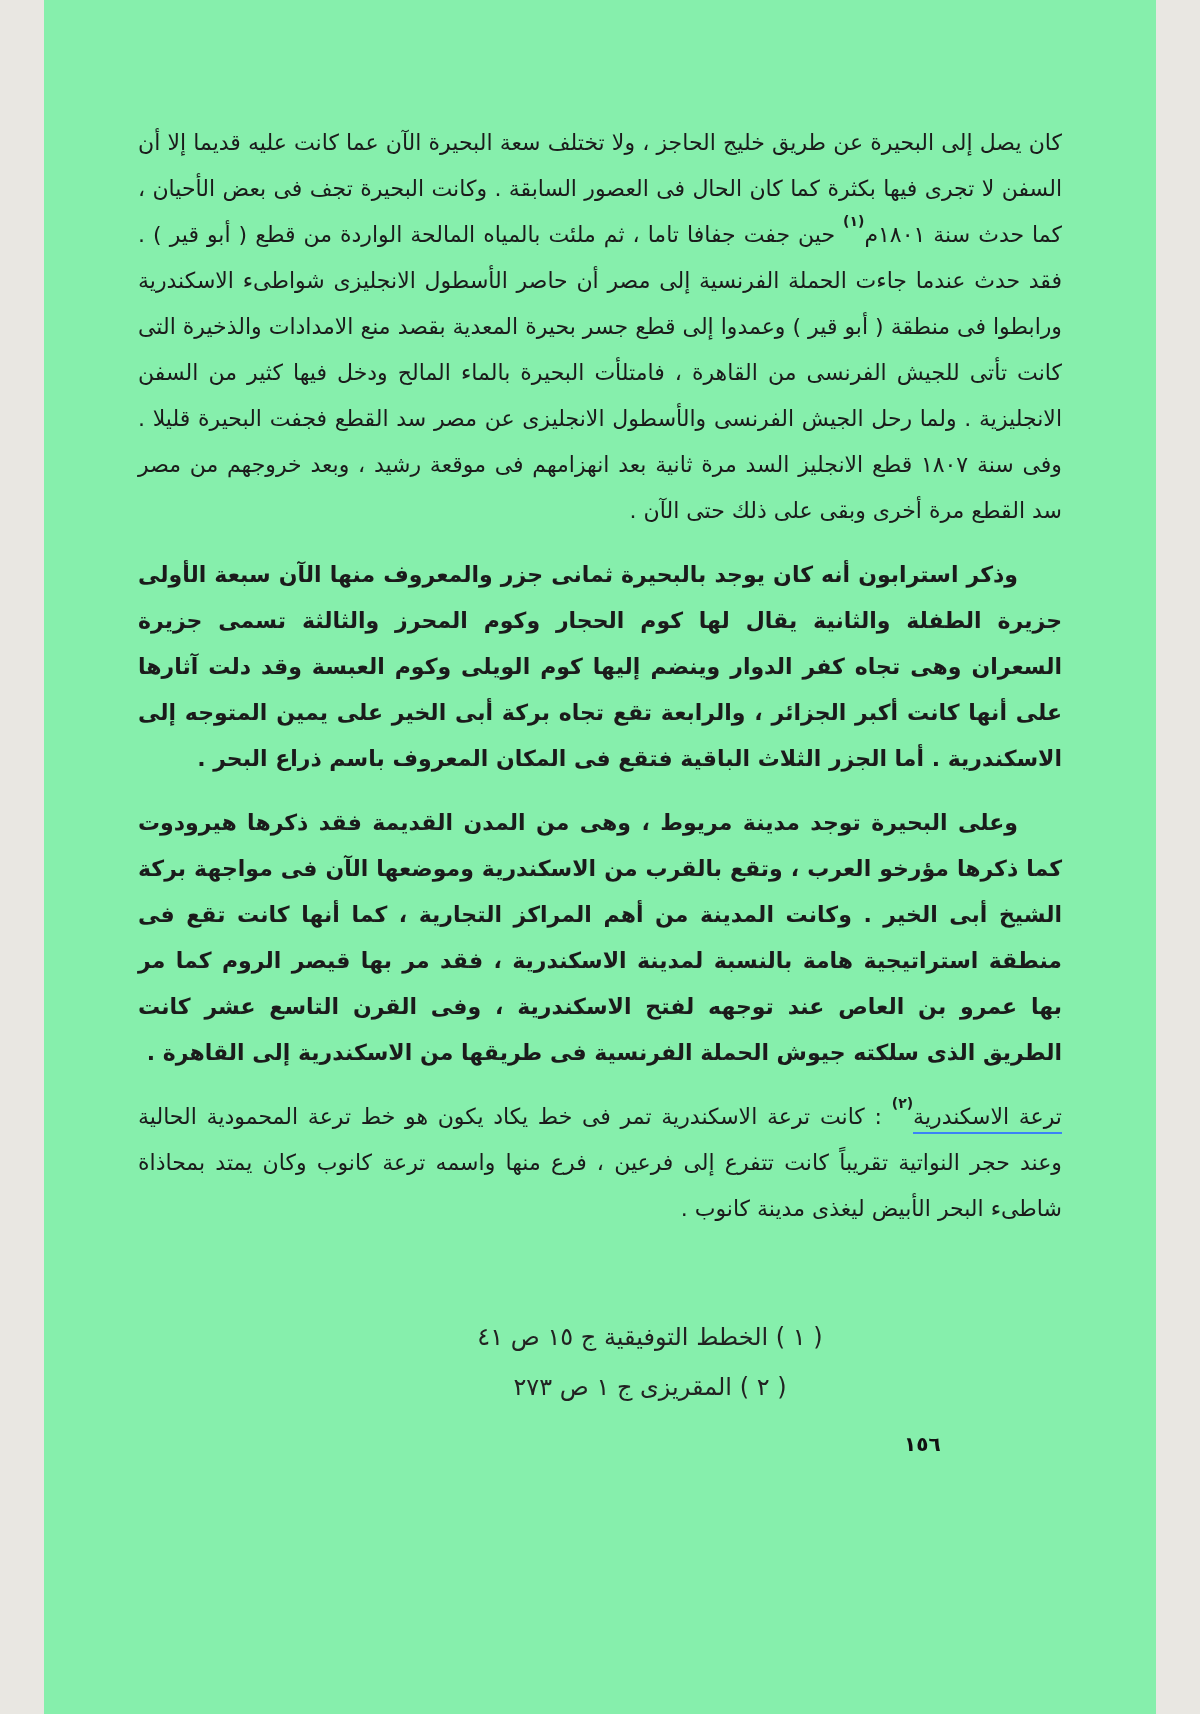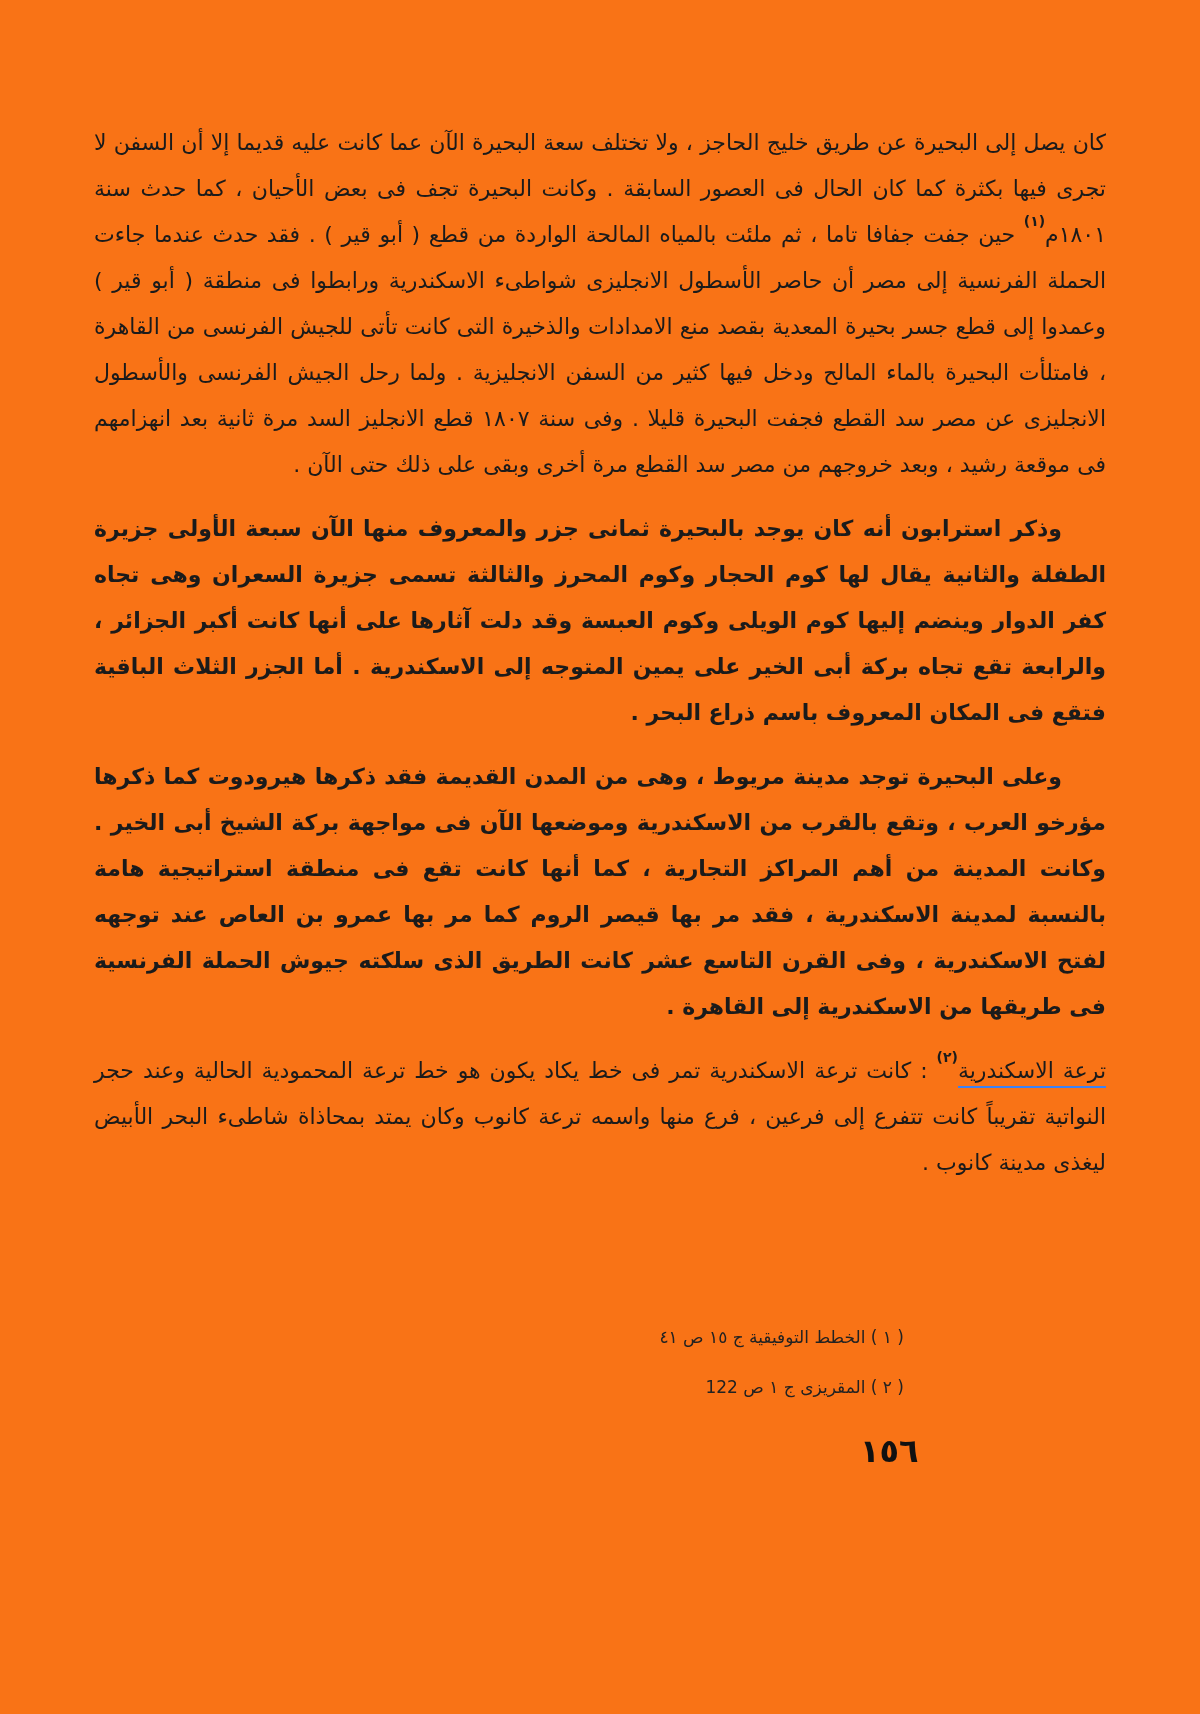--- a/index.html
+++ b/index.html
@@ -2,24 +2,24 @@
 <html lang="ar" dir="rtl"><head>
 <meta charset="utf-8">
 <style>
   html, body {
     margin: 0;
     padding: 0;
     background: #e9e7e2;
   }
   .page {
     position: relative;
-    width: 1200px;
+    width: 1112px;
     height: 1714px;
     margin: 0 auto;
-    background: #f97316;
+    background: #86efac;
     color: #1b1b1b;
     font-family: "DejaVu Sans", sans-serif;
     overflow: hidden;
   }
   .text-block {
     position: absolute;
     top: 120px;
     right: 94px;
     left: 94px;
     direction: rtl;
@@ -46,33 +46,33 @@
   .underlined {
     border-bottom: 2px solid #3b82f6;
     padding-bottom: 3px;
   }
   .footnotes {
     position: absolute;
     top: 1312px;
     right: 296px;
     width: 420px;
     direction: rtl;
-    text-align: right;
-    font-size: 17px;
+    text-align: center;
+    font-size: 24px;
     line-height: 50px;
     color: #222;
   }
   .footnote-line {
     white-space: nowrap;
   }
   .page-number {
     position: absolute;
     top: 1432px;
     left: 860px;
-    font-size: 32px;
+    font-size: 20px;
     font-weight: bold;
     color: #111;
     direction: rtl;
   }
 </style>
 </head>
 <body>
 
 <div class="page">
 
@@ -83,18 +83,18 @@
     <p class="para indent">وذكر استرابون أنه كان يوجد بالبحيرة ثمانى جزر والمعروف منها الآن سبعة الأولى جزيرة الطفلة والثانية يقال لها كوم الحجار وكوم المحرز والثالثة تسمى جزيرة السعران وهى تجاه كفر الدوار وينضم إليها كوم الويلى وكوم العبسة وقد دلت آثارها على أنها كانت أكبر الجزائر ، والرابعة تقع تجاه بركة أبى الخير على يمين المتوجه إلى الاسكندرية . أما الجزر الثلاث الباقية فتقع فى المكان المعروف باسم ذراع البحر .</p>
 
     <p class="para indent">وعلى البحيرة توجد مدينة مريوط ، وهى من المدن القديمة فقد ذكرها هيرودوت كما ذكرها مؤرخو العرب ، وتقع بالقرب من الاسكندرية وموضعها الآن فى مواجهة بركة الشيخ أبى الخير . وكانت المدينة من أهم المراكز التجارية ، كما أنها كانت تقع فى منطقة استراتيجية هامة بالنسبة لمدينة الاسكندرية ، فقد مر بها قيصر الروم كما مر بها عمرو بن العاص عند توجهه لفتح الاسكندرية ، وفى القرن التاسع عشر كانت الطريق الذى سلكته جيوش الحملة الفرنسية فى طريقها من الاسكندرية إلى القاهرة .</p>
 
     <p class="para"><span class="underlined">ترعة الاسكندرية</span><sup class="fn-mark">(٢)</sup><span> : </span><span>كانت ترعة الاسكندرية تمر فى خط يكاد يكون هو خط ترعة المحمودية الحالية وعند حجر النواتية تقريباً كانت تتفرع إلى فرعين ، فرع منها واسمه ترعة كانوب وكان يمتد بمحاذاة شاطىء البحر الأبيض ليغذى مدينة كانوب .</span></p>
 
   </div>
 
   <div class="footnotes">
     <div class="footnote-line">( ١ ) الخطط التوفيقية  ج ١٥  ص ٤١</div>
-    <div class="footnote-line">( ٢ ) المقريزى  ج ١  ص 122</div>
+    <div class="footnote-line">( ٢ ) المقريزى  ج ١  ص ٢٧٣</div>
   </div>
 
   <div class="page-number">١٥٦</div>
 
 </div>
 
 </body></html>

